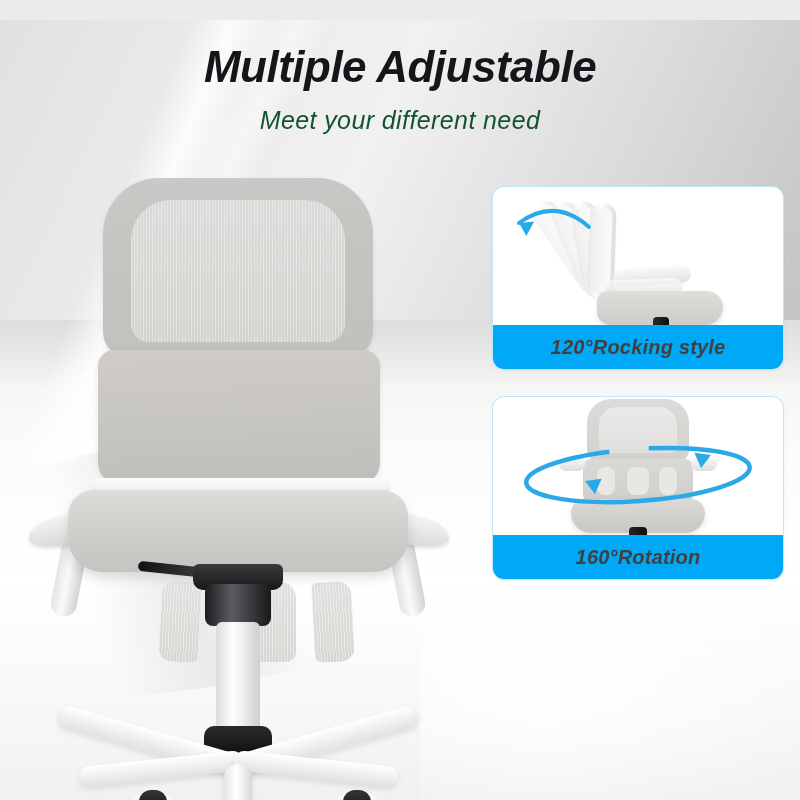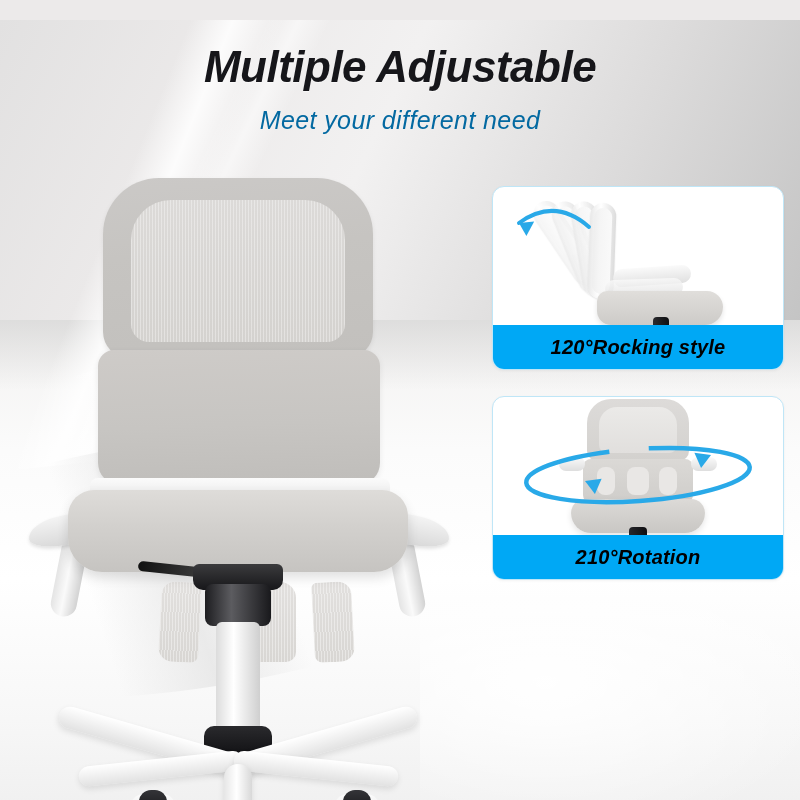--- a/index.html
+++ b/index.html
@@ -47,21 +47,21 @@
   
   .title{
     position:absolute;left:0;right:0;top:22px;text-align:center;
     font-size:44px;font-weight:bold;font-style:italic;color:#16161a;
     letter-spacing:-0.5px;
     text-shadow:0 1px 0 rgba(255,255,255,.5);
     white-space:nowrap;
   }
   .subtitle{
     position:absolute;left:0;right:0;top:86px;text-align:center;
-    font-size:25px;font-style:italic;font-weight:400;color:#0369a1;
+    font-size:25px;font-style:italic;font-weight:400;color:#14532d;
     letter-spacing:0.4px;white-space:nowrap;
   }
 
   
   #chair-main{position:absolute;left:18px;top:140px;width:450px;height:650px;}
 
   .m-backframe{
     position:absolute;left:85px;top:18px;width:270px;height:180px;
     background:linear-gradient(175deg,#cbc9c7 0%,#c6c4c1 40%,#c2c0bd 100%);
     border-radius:56px 56px 26px 26px;
@@ -179,21 +179,21 @@
     overflow:hidden;
     box-shadow:0 1px 3px rgba(0,0,0,.05);
   }
   .p1{top:166px;height:182px;}
   .p2{top:376px;height:182px;}
   .p3{top:586px;height:182px;}
   .panel-art{position:absolute;left:0;top:0;right:0;height:138px;overflow:hidden;}
   .panel-label{
     position:absolute;left:0;right:0;bottom:0;height:44px;
     background:#00a8f5;
-    color:#000000;font-size:20px;font-weight:bold;font-style:italic;
+    color:#404040;font-size:20px;font-weight:bold;font-style:italic;
     display:flex;align-items:center;justify-content:center;
     letter-spacing:0.2px;white-space:nowrap;
   }
 
   
   .side{position:absolute;}
   .sv-back{
     position:absolute;width:26px;height:96px;border-radius:13px;
     background:linear-gradient(90deg,#e8e8e8,#ffffff 40%,#dcdcdc);
     box-shadow:0 1px 2px rgba(0,0,0,.08);
@@ -359,17 +359,17 @@
         <div class="fv-arm" style="left:130px;"></div>
         <div class="fv-seat"></div>
         <div class="fv-cyl"></div>
       </div>
       <svg class="overlay" width="290" height="138">
         <ellipse cx="145" cy="78" rx="112" ry="26" stroke="#29a9e8" stroke-width="4.5" fill="none" stroke-dasharray="330 40" transform="rotate(-4 145 78)"></ellipse>
         <path d="M0 0 l16 -5 l-4 16 z" fill="#29a9e8" transform="translate(92 84) rotate(10)"></path>
         <path d="M0 0 l-16 -5 l4 16 z" fill="#29a9e8" transform="translate(218 58) rotate(-10)"></path>
       </svg>
     </div>
-    <div class="panel-label">210°Rotation</div>
+    <div class="panel-label">160°Rotation</div>
   </div>
 
 
 </div>
 
 </body></html>

